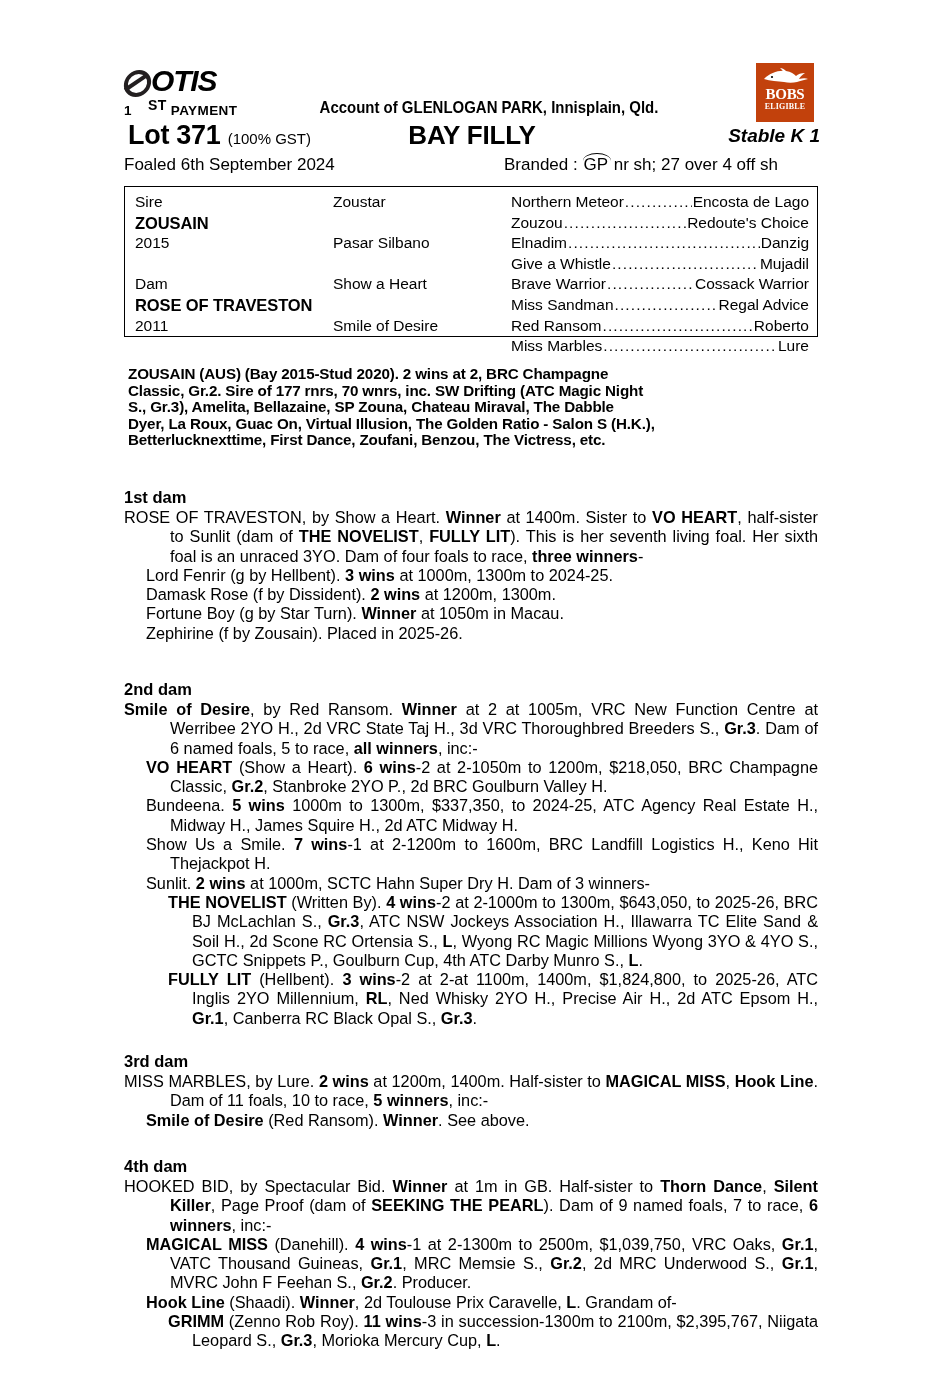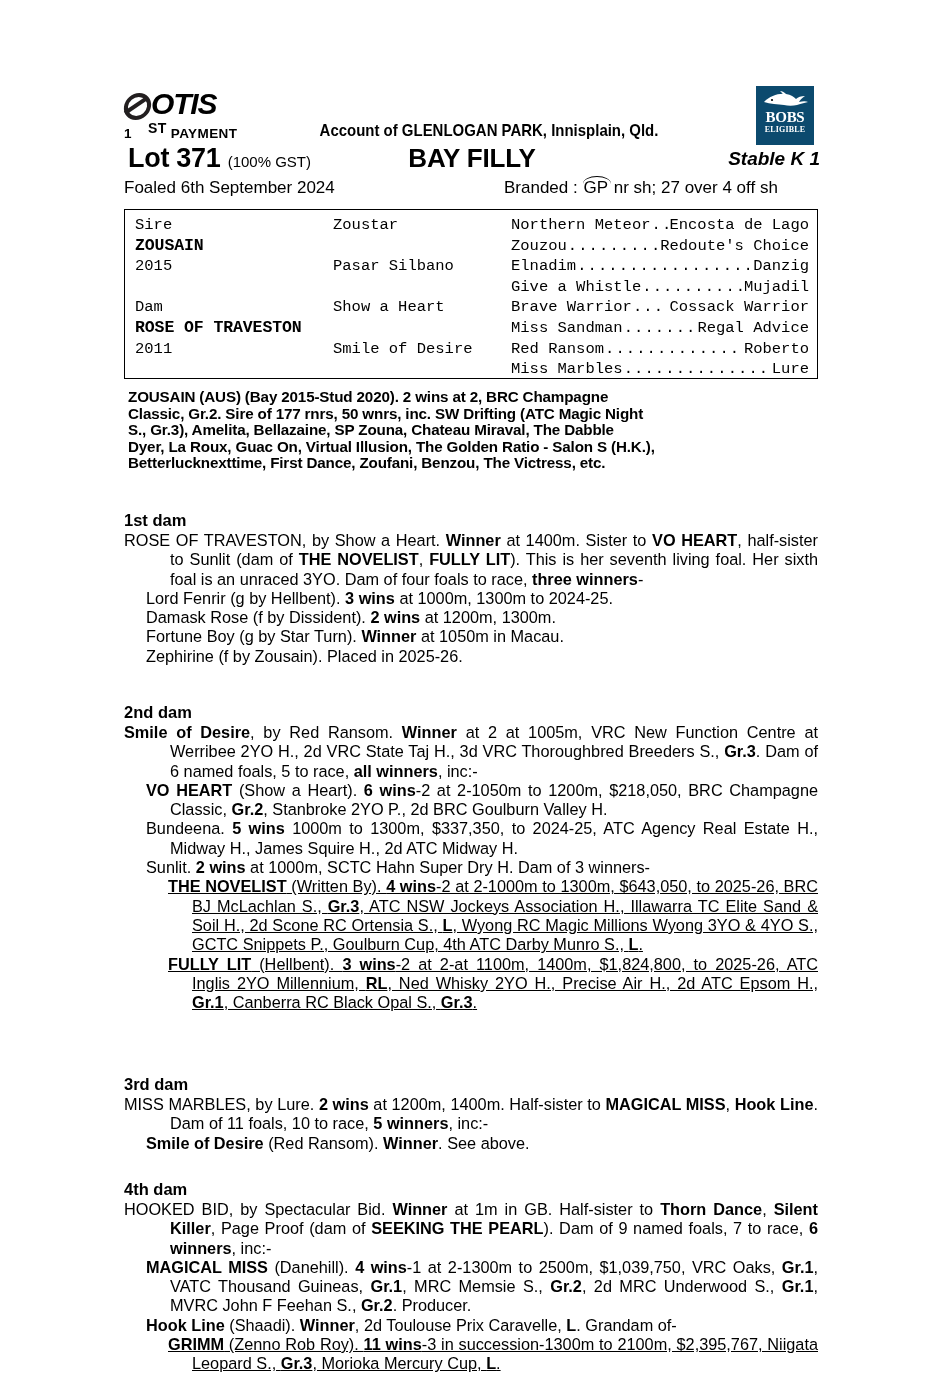--- a/index.html
+++ b/index.html
@@ -13,21 +13,20 @@
     font-family: "Liberation Sans", sans-serif;
     color: #000000;
     position: relative;
     overflow: hidden;
   }
   .page {
     position: absolute;
     left: 124px;
     top: 0;
     width: 696px;
-    margin-top: 23px;
   }
 
   
   .header {
     position: relative;
     height: 120px;
   }
   .otis-logo {
     position: absolute;
     left: 0px;
@@ -92,21 +91,21 @@
     transform-origin: center;
     white-space: nowrap;
   }
 
   .bobs-logo {
     position: absolute;
     left: 632px;
     top: 63px;
     width: 58px;
     height: 59px;
-    background: #0c4a6e;
+    background: #c2410c;
     color: #fff;
     text-align: center;
     overflow: hidden;
   }
   .bobs-horse {
     margin-top: 4px;
     height: 20px;
   }
   .bobs-name {
     font-weight: bold;
@@ -194,22 +193,21 @@
   }
 
   
   .ped-table {
     position: absolute;
     left: 0;
     top: 186px;
     width: 694px;
     border: 1.4px solid #000;
     box-sizing: border-box;
-    height: 170px;
-    font-family: Liberation Mono, monospace;
+    height: 151px;
   }
   .ped-table .col1 { position:absolute; left: 10px; top: 0; width: 200px; }
   .ped-table .col2 { position:absolute; left: 208px; top: 0; width: 180px; }
   .ped-table .col3 { position:absolute; left: 386px; top: 0; width: 298px; }
 
   .pedline {
     font-size: 15.5px;
     line-height: 20.6px;
     height: 20.6px;
     white-space: nowrap;
@@ -254,21 +252,21 @@
     line-height: 22px;
   }
   .para {
     font-size: 16.3px;
     line-height: 19.3px;
     text-align: justify;
     text-justify: inter-word;
   }
   .hang1 { padding-left: 46px; text-indent: -46px; }
   .hang2 { padding-left: 46px; text-indent: -24px; }
-  .hang3 { padding-left: 68px; text-indent: -24px; text-decoration: underline; }
+  .hang3 { padding-left: 68px; text-indent: -24px; }
   .nojust { text-align: left; }
   b, .bb { font-weight: bold; }
 </style>
 </head>
 <body>
 
 <div class="page">
 
   <div class="header">
 
@@ -361,21 +359,21 @@
       <div class="pedline gp">
           <span class="nm">Miss Marbles</span>
           <span class="dots">.............................................</span>
           <span class="sr">Lure</span>
         </div>
     </div>
   </div>
 
   <div class="sire-summary">
     <span>ZOUSAIN (AUS) (Bay 2015-Stud 2020). 2 wins at 2, BRC Champagne</span>
-    <span>Classic, Gr.2. Sire of 177 rnrs, 50 wnrs, inc. SW Drifting (ATC Magic Night</span>
+    <span>Classic, Gr.2. Sire of 177 rnrs, 70 wnrs, inc. SW Drifting (ATC Magic Night</span>
     <span>S., Gr.3), Amelita, Bellazaine, SP Zouna, Chateau Miraval, The Dabble</span>
     <span>Dyer, La Roux, Guac On, Virtual Illusion, The Golden Ratio - Salon S (H.K.),</span>
     <span>Betterlucknexttime, First Dance, Zoufani, Benzou, The Victress, etc.</span>
   </div>
 
   <div class="dam-section" style="top:486px;">
     <div class="dam-head">1st dam</div>
     <div class="para hang1"><span>ROSE OF TRAVESTON</span><span>, by Show a Heart. </span><b>Winner</b><span> at 1400m. Sister to </span><b>VO HEART</b><span>, half-sister to Sunlit (dam of </span><b>THE NOVELIST</b><span>, </span><b>FULLY LIT</b><span>). This is her seventh living foal. Her sixth foal is an unraced 3YO. Dam of four foals to race, </span><b>three winners</b><span>-</span></div>
 
     <div class="para hang2 nojust"><span>Lord Fenrir (g by Hellbent). </span><b>3 wins</b><span> at 1000m, 1300m to 2024-25.</span></div>
@@ -385,20 +383,21 @@
   </div>
 
   <div class="dam-section" style="top:678px;">
     <div class="dam-head">2nd dam</div>
     <div class="para hang1"><b>Smile of Desire</b><span>, by Red Ransom. </span><b>Winner</b><span> at 2 at 1005m, VRC New Function Centre at Werribee 2YO H., 2d VRC State Taj H., 3d VRC Thoroughbred Breeders S., </span><b>Gr.3</b><span>. Dam of 6 named foals, 5 to race, </span><b>all winners</b><span>, inc:-</span></div>
 
     <div class="para hang2"><b>VO HEART</b><span> (Show a Heart). </span><b>6 wins</b><span>-2 at 2-1050m to 1200m, $218,050, BRC Champagne Classic, </span><b>Gr.2</b><span>, Stanbroke 2YO P., 2d BRC Goulburn Valley H.</span></div>
 
     <div class="para hang2"><span>Bundeena.</span><span> </span><b>5 wins</b><span> 1000m to 1300m, $337,350, to 2024-25, ATC Agency Real Estate H., Midway H., James Squire H., 2d ATC Midway H.</span></div>
 
+    <div class="para hang2"><span>Show Us a Smile.</span><span> </span><b>7 wins</b><span>-1 at 2-1200m to 1600m, BRC Landfill Logistics H., Keno Hit Thejackpot H.</span></div>
 
     <div class="para hang2 nojust"><span>Sunlit.</span><span> </span><b>2 wins</b><span> at 1000m, SCTC Hahn Super Dry H. Dam of 3 winners-</span></div>
 
     <div class="para hang3"><b>THE NOVELIST</b><span> (Written By). </span><b>4 wins</b><span>-2 at 2-1000m to 1300m, $643,050, to 2025-26, BRC BJ McLachlan S., </span><b>Gr.3</b><span>, ATC NSW Jockeys Association H., Illawarra TC Elite Sand &amp; Soil H., 2d Scone RC Ortensia S., </span><b>L</b><span>, Wyong RC Magic Millions Wyong 3YO &amp; 4YO S., GCTC Snippets P., Goulburn Cup, 4th ATC Darby Munro S., </span><b>L</b><span>.</span></div>
 
     <div class="para hang3"><b>FULLY LIT</b><span> (Hellbent). </span><b>3 wins</b><span>-2 at 2-at 1100m, 1400m, $1,824,800, to 2025-26, ATC Inglis 2YO Millennium, </span><b>RL</b><span>, Ned Whisky 2YO H., Precise Air H., 2d ATC Epsom H., </span><b>Gr.1</b><span>, Canberra RC Black Opal S., </span><b>Gr.3</b><span>.</span></div>
   </div>
 
   <div class="dam-section" style="top:1050px;">
     <div class="dam-head">3rd dam</div>

